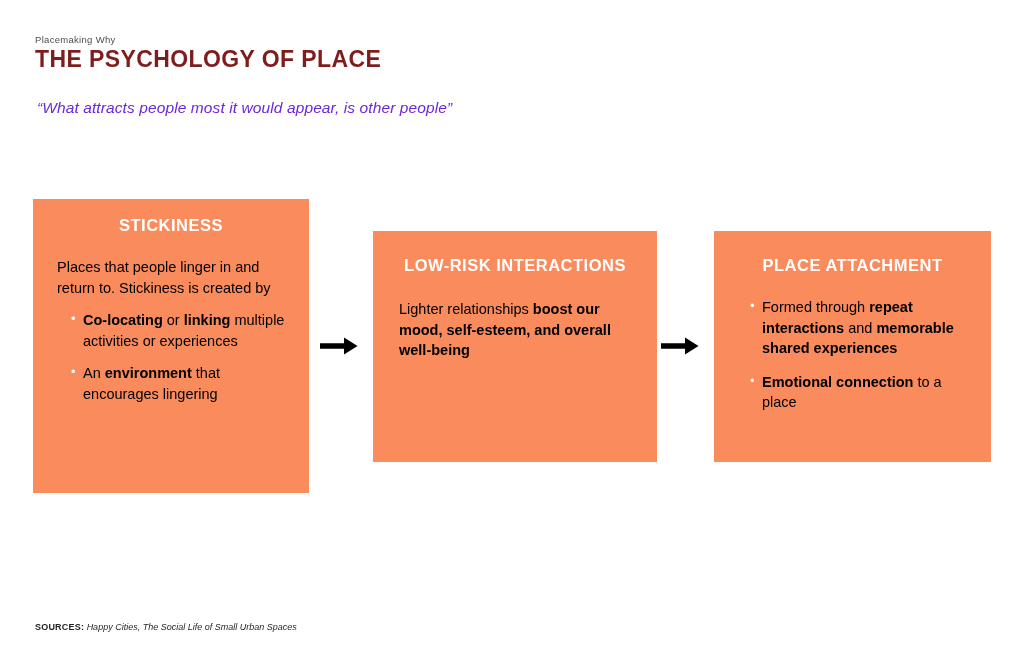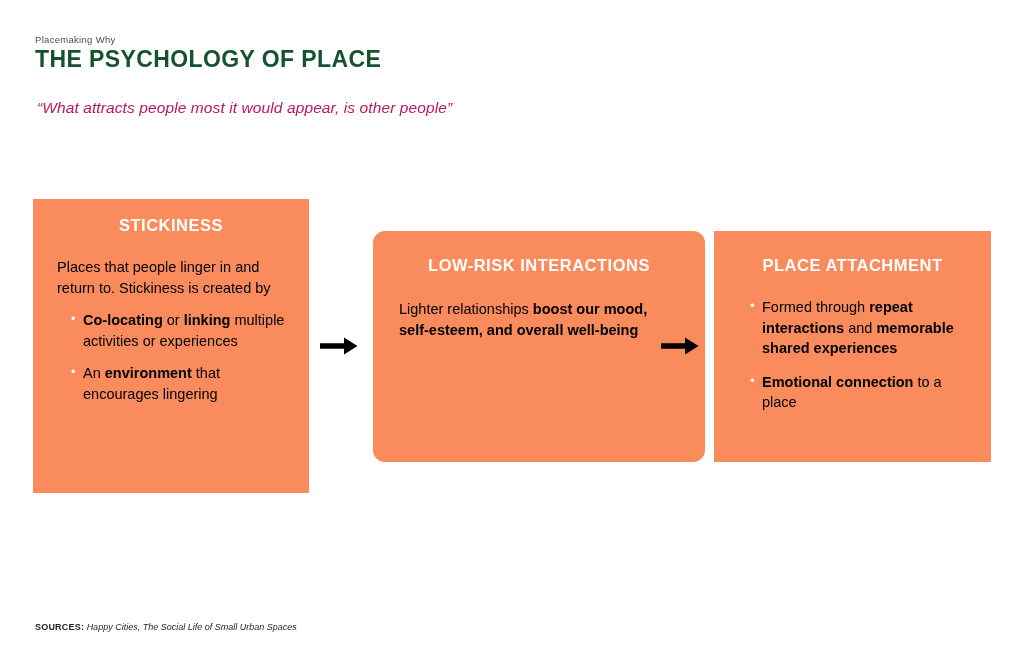--- a/index.html
+++ b/index.html
@@ -32,42 +32,42 @@
     margin-top: 8px;
   }
 
   .title {
     position: absolute;
     left: 35px;
     top: 46px;
     font-size: 23px;
     font-weight: 700;
     letter-spacing: 0.4px;
-    color: #14532d;
+    color: #7f1d1d;
   }
 
   .subtitle {
     position: absolute;
     left: 37px;
     top: 99px;
     font-size: 15.5px;
     font-style: italic;
-    color: #be185d;
+    color: #6d28d9;
     letter-spacing: 0.1px;
   }
 
   
   .box {
     position: absolute;
     background: #fa8b5c;
     color: #ffffff;
     box-sizing: border-box;
   }
   .box-1 { left: 33px;  top: 199px; width: 276px; height: 294px; }
-  .box-2 { left: 373px; top: 231px; width: 332px; height: 231px; border-radius: 12px; }
+  .box-2 { left: 373px; top: 231px; width: 284px; height: 231px; }
   .box-3 { left: 714px; top: 231px; width: 277px; height: 231px; }
 
   .box-title {
     text-align: center;
     font-size: 16.5px;
     font-weight: 600;
     letter-spacing: 0.5px;
     color: #ffffff;
   }
   .box-1 .box-title { margin-top: 17px; }

